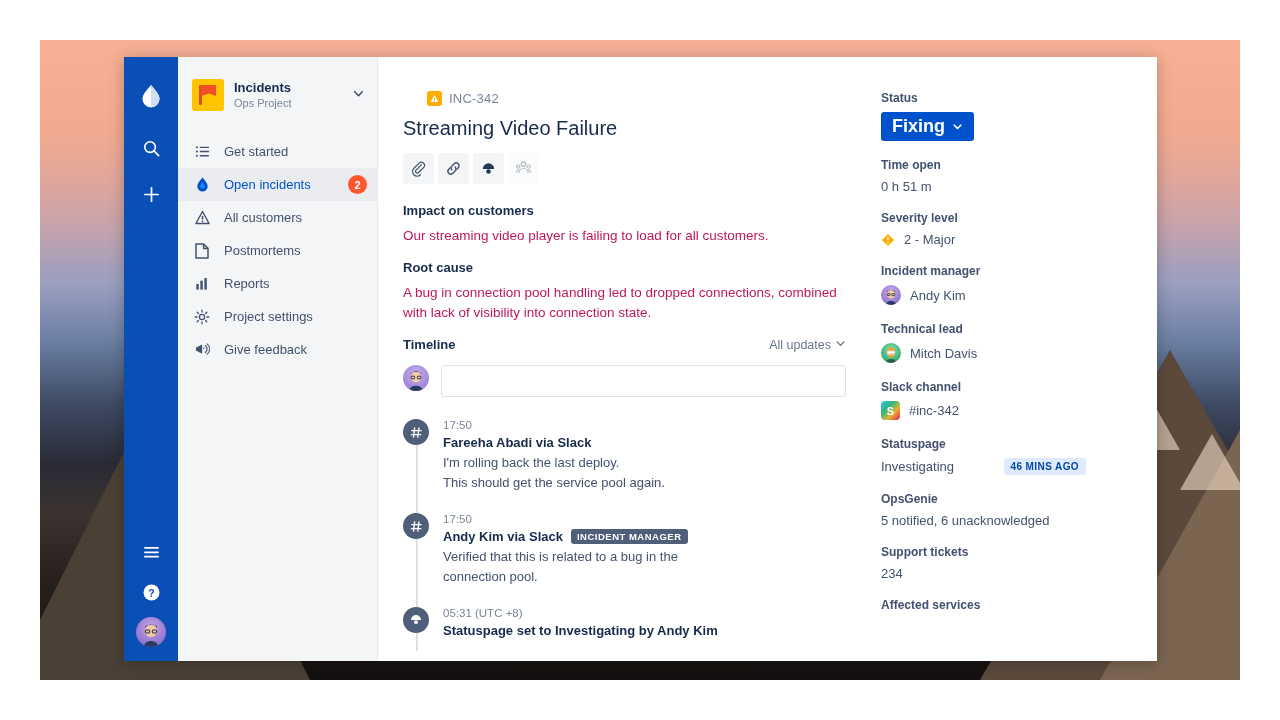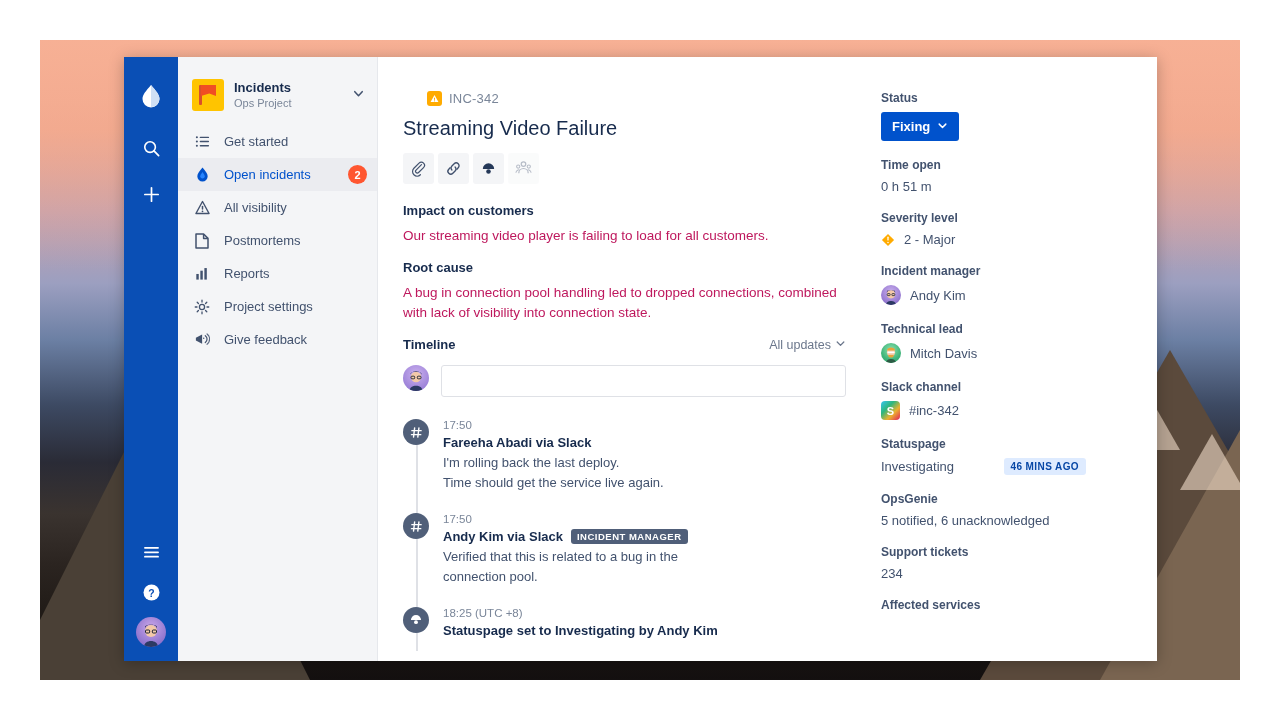--- a/index.html
+++ b/index.html
@@ -108,21 +108,21 @@
   
   #sidebar {
     width: 200px; flex: 0 0 200px;
     background: #f4f5f7;
     border-right: 1px solid #e6e8ec;
     padding-top: 22px;
   }
   .proj-header {
     display: flex; align-items: center;
     padding: 0 12px 0 14px;
-    margin-bottom: 14px;
+    margin-bottom: 24px;
     cursor: pointer;
   }
   .proj-avatar {
     width: 32px; height: 32px; border-radius: 3px;
     background: #ffc400;
     position: relative; flex: 0 0 32px;
     overflow: hidden;
   }
   .proj-avatar .flagpole {
     position: absolute; left: 7px; top: 6px; width: 2.5px; height: 20px;
@@ -254,21 +254,21 @@
     font-size: 12px; font-weight: bold; color: #42526e;
     margin-bottom: 7px;
   }
   .d-group { margin-bottom: 17px; }
   .d-value { font-size: 13px; color: #42526e; }
   .d-row { display: flex; align-items: center; gap: 9px; }
   .status-btn {
     background: #0052cc; color: #fff;
     border: none; border-radius: 3px;
     height: 29px; padding: 0 11px;
-    font-size: 13px; font-weight: bold;
+    font-size: 18px; font-weight: bold;
     font-family: "Liberation Sans", sans-serif;
     display: inline-flex; align-items: center; gap: 7px;
     cursor: pointer;
   }
   .sev-ico {
     width: 14px; height: 14px; flex: 0 0 14px;
     display: flex; align-items: center; justify-content: center;
   }
   .person-av {
     width: 20px; height: 20px; border-radius: 50%; flex: 0 0 20px;
@@ -395,21 +395,21 @@
     </div>
 
     <div class="nav-item">
       <span class="nav-ico">
         <svg width="15" height="15" viewBox="0 0 16 16" aria-hidden="true">
           <path d="M8 1.6 L15 14.4 L1 14.4 Z" fill="none" stroke="#42526e" stroke-width="1.5" stroke-linejoin="round"></path>
           <rect x="7.2" y="6.2" width="1.6" height="4.2" rx=".8" fill="#42526e"></rect>
           <circle cx="8" cy="12.1" r=".95" fill="#42526e"></circle>
         </svg>
       </span>
-      <span class="nav-label">All visibility</span>
+      <span class="nav-label">All customers</span>
     </div>
 
     <div class="nav-item">
       <span class="nav-ico">
         <svg width="14" height="16" viewBox="0 0 14 16" aria-hidden="true">
           <path d="M1 1 H8.6 L13 5.4 V15 H1 Z" fill="none" stroke="#42526e" stroke-width="1.5" stroke-linejoin="round"></path>
           <polyline points="8.6,1 8.6,5.4 13,5.4" fill="none" stroke="#42526e" stroke-width="1.5" stroke-linejoin="round"></polyline>
         </svg>
       </span>
       <span class="nav-label">Postmortems</span>
@@ -545,21 +545,21 @@
                 <line x1="1.6" y1="9.3" x2="11.6" y2="9.3"></line>
               </g>
             </svg>
           </div>
           <div class="tl-body">
             <div class="tl-time">17:50</div>
             <div class="tl-author-row">
               <span class="tl-author">Fareeha Abadi via Slack</span>
             </div>
             <div class="tl-text">I'm rolling back the last deploy.</div>
-            <div class="tl-text">Time should get the service live again.</div>
+            <div class="tl-text">This should get the service pool again.</div>
           </div>
         </div>
 
         <div class="tl-item">
           <div class="tl-dot">
             <svg width="13" height="13" viewBox="0 0 14 14" aria-hidden="true">
               <g stroke="#ffffff" stroke-width="1.5" stroke-linecap="round">
                 <line x1="5" y1="2" x2="3.8" y2="12"></line>
                 <line x1="9.6" y1="2" x2="8.4" y2="12"></line>
                 <line x1="2" y1="5" x2="12" y2="5"></line>
@@ -579,21 +579,21 @@
         </div>
 
         <div class="tl-item">
           <div class="tl-dot">
             <svg width="14" height="12" viewBox="0 0 16 13" aria-hidden="true">
               <path d="M2.2 6.6 a5.8 5.8 0 0 1 11.6 0 Z" fill="#ffffff"></path>
               <circle cx="8" cy="9" r="2.2" fill="#ffffff"></circle>
             </svg>
           </div>
           <div class="tl-body">
-            <div class="tl-time">18:25 (UTC +8)</div>
+            <div class="tl-time">05:31 (UTC +8)</div>
             <div class="tl-author-row">
               <span class="tl-author">Statuspage set to Investigating by Andy Kim</span>
             </div>
           </div>
         </div>
       </div>
     </div>
 
     <div id="detail-col">
 

